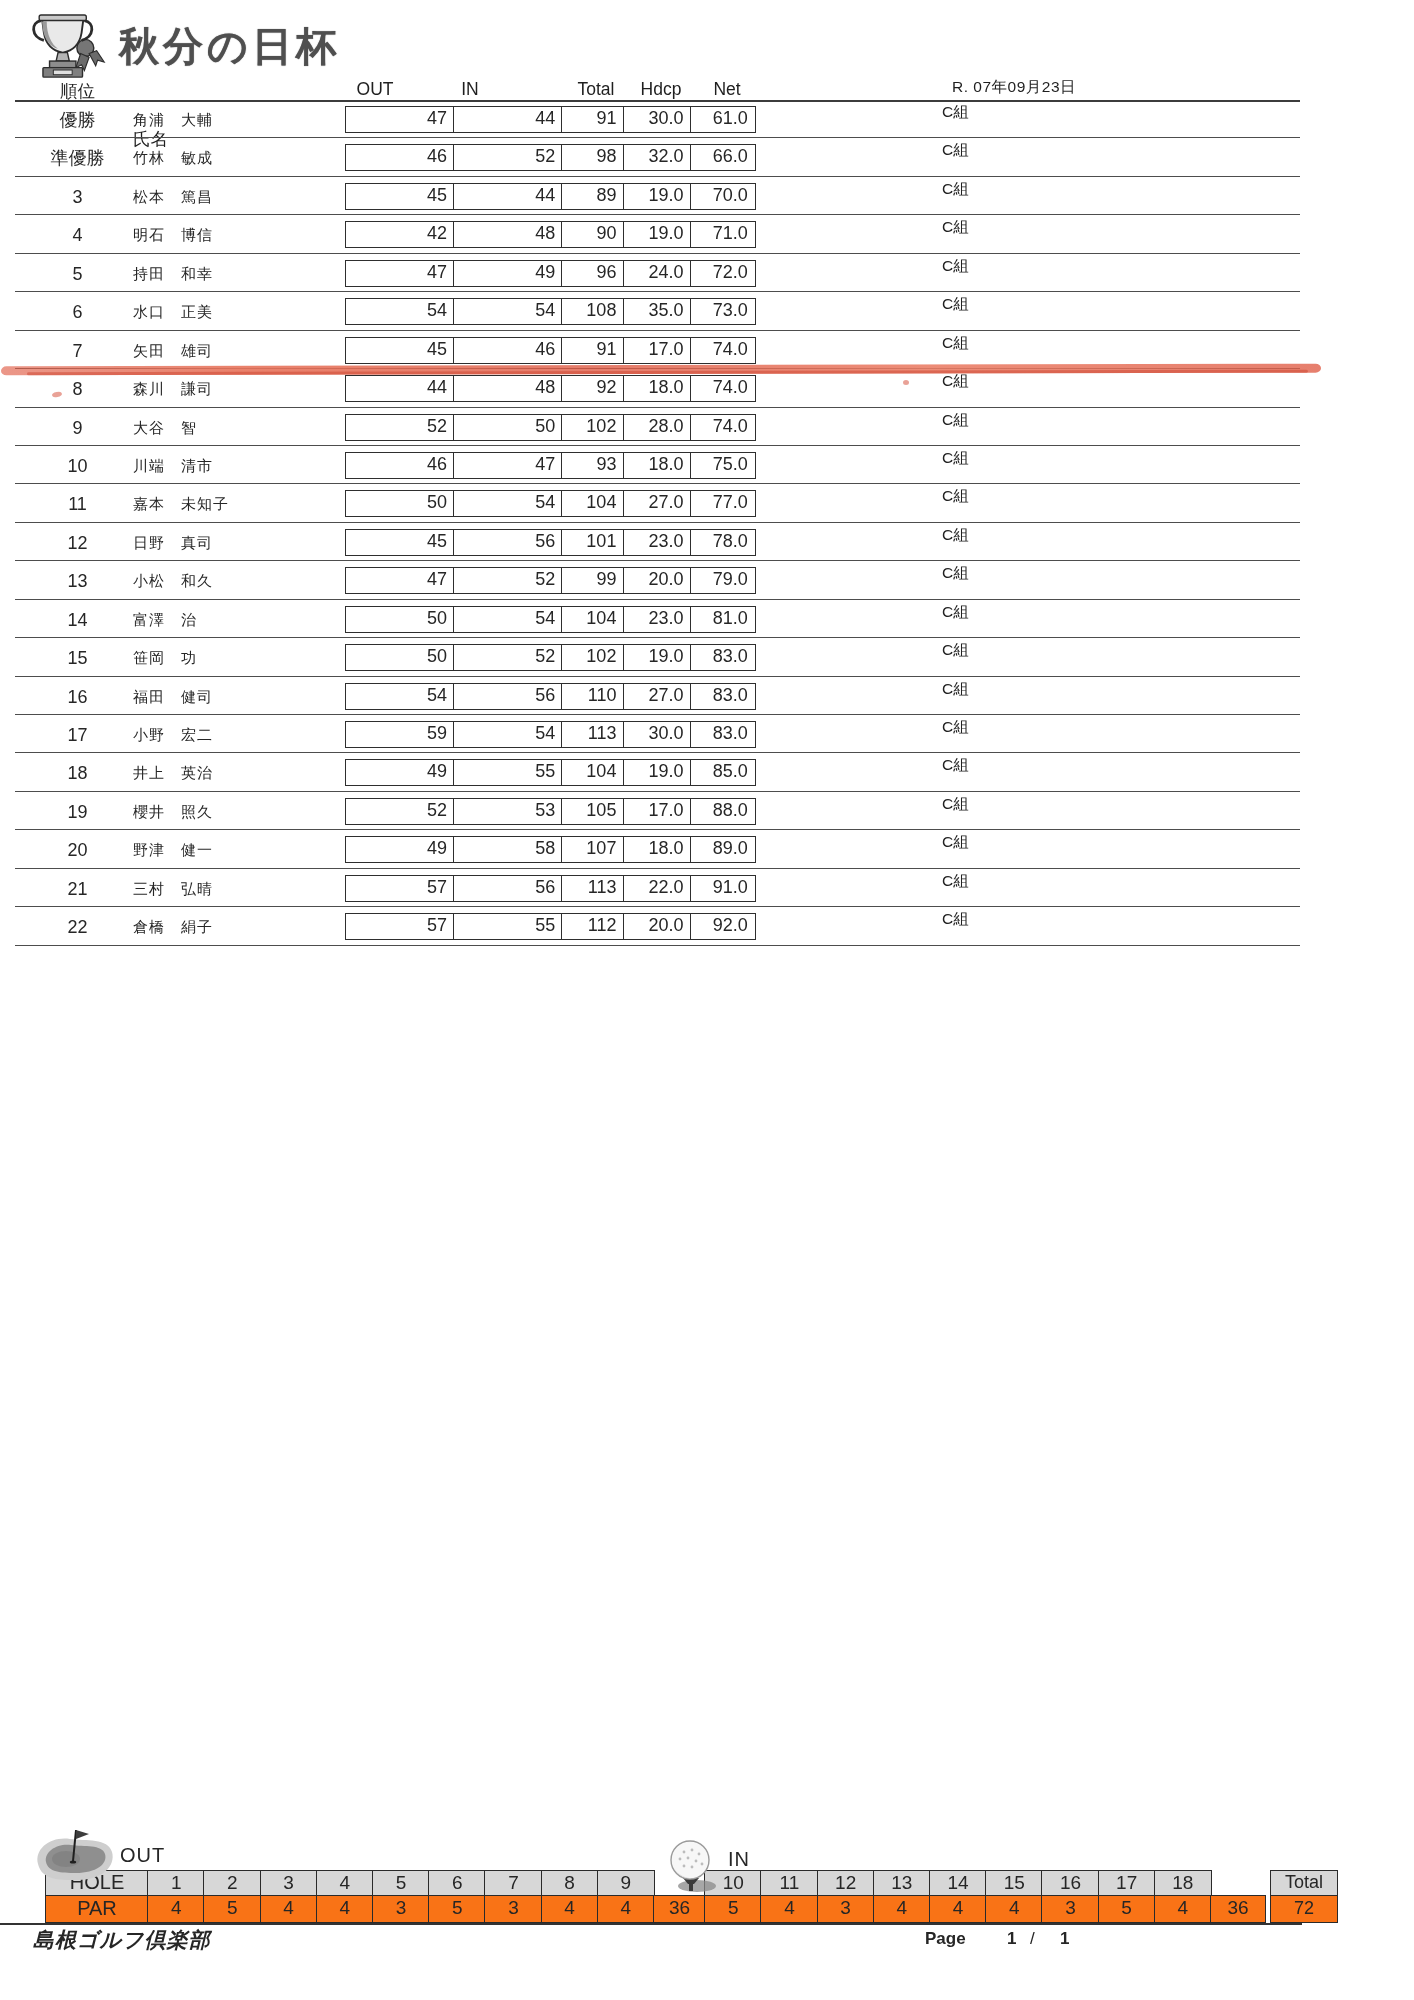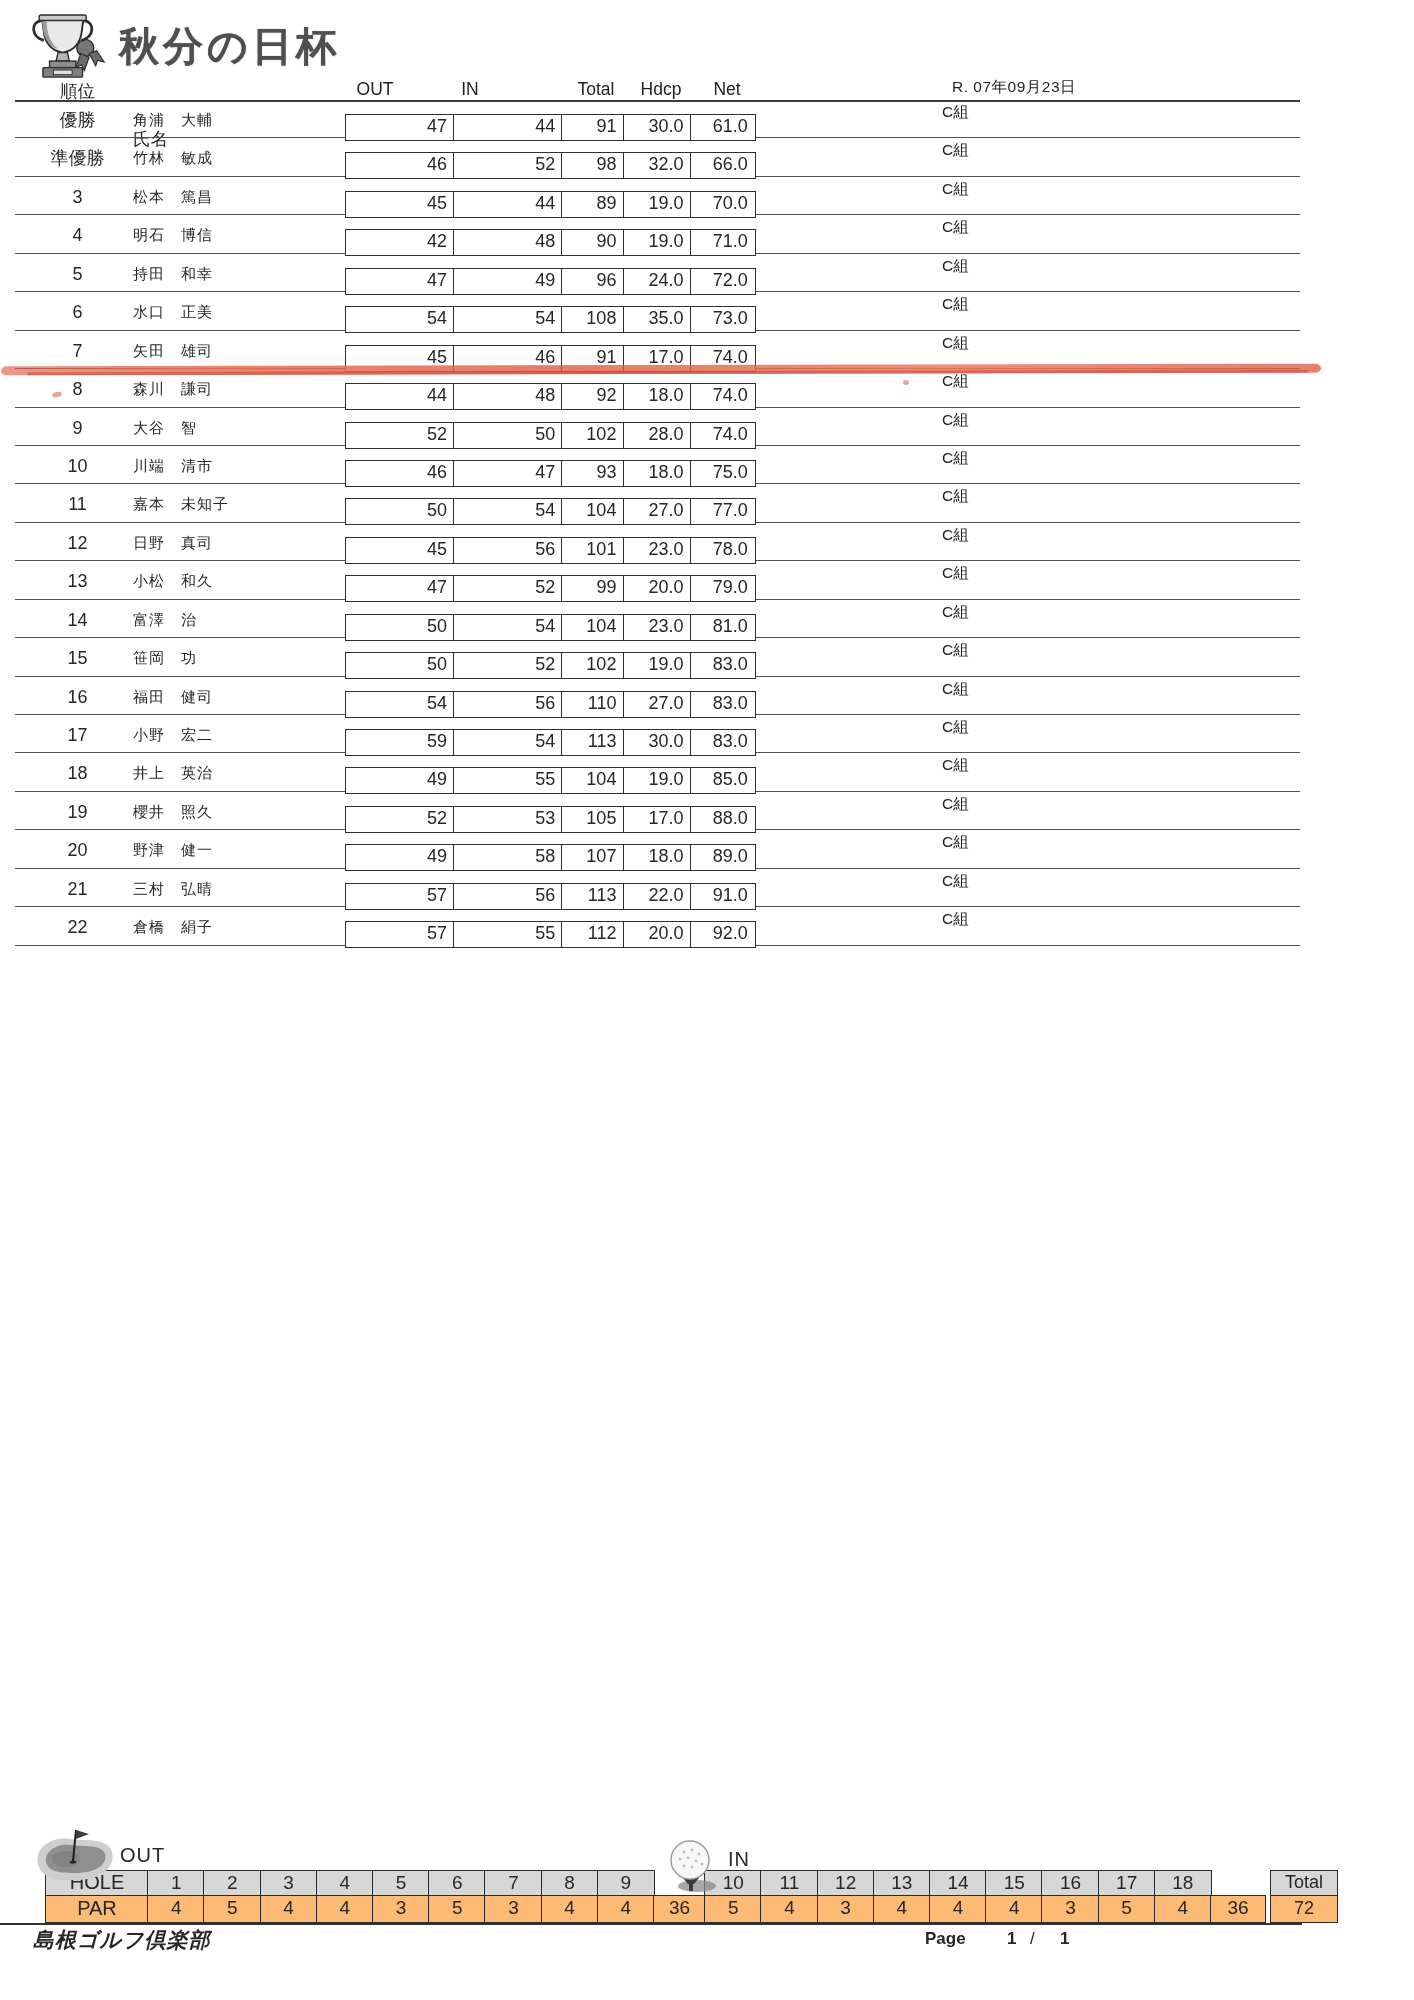--- a/index.html
+++ b/index.html
@@ -25,21 +25,21 @@
 
   
   .rows{position:absolute;top:76px;left:15px;width:1285px;}
   .rows{top:76px;} 
   .rows{top:100px;}
   .row{position:relative;height:37.45px;border-bottom:1.5px solid #4d4d4d;}
   .rk{position:absolute;left:15px;width:95px;top:7px;height:26px;line-height:26px;
       text-align:center;font-size:18px;}
   .nm{position:absolute;left:118px;top:7px;height:26px;line-height:26px;font-size:15px;letter-spacing:1px;}
   .gp{position:absolute;left:927px;width:120px;top:2px;font-size:15.5px;text-align:left;color:#222;}
-  .bx{position:absolute;left:330px;top:14px;height:14px;display:flex;}
+  .bx{position:absolute;left:330px;top:6px;height:14px;display:flex;}
   .c{box-sizing:border-box;height:27px;border:1.8px solid #2e2e2e;margin-left:-1.8px;background:#fff;
      line-height:23px;text-align:right;padding-right:7px;font-size:18px;}
   .bx .c:first-child{margin-left:0;}
   .w1{width:110px}.w2{width:63px}.w3{width:69px}.w4{width:66px}
 
   
   .hl{position:absolute;left:-14px;bottom:-6px;width:1320px;height:9px;z-index:3;pointer-events:none;
       background:linear-gradient(90deg,rgba(224,95,73,.65),rgba(231,116,92,.9) 18%,rgba(222,88,66,.78) 45%,
                  rgba(234,124,100,.88) 70%,rgba(224,95,73,.8));
       border-radius:6px/5px;transform:rotate(-.12deg);}
@@ -53,21 +53,21 @@
   .course{position:absolute;top:1826px;left:0;width:1414px;height:170px;}
   .lbl-out{position:absolute;left:120px;top:18px;font-size:20px;letter-spacing:1px;}
   .lbl-in{position:absolute;left:728px;top:22px;font-size:20px;letter-spacing:1px;}
   .green-icon{position:absolute;left:26px;top:0;z-index:4;}
   .ball-icon{position:absolute;left:662px;top:10px;z-index:4;}
   .holes,.pars{position:absolute;left:45px;display:flex;}
   .holes{top:44px;}
   .pars{top:69.2px;}
   .hc,.pc{box-sizing:border-box;border:1.8px solid #2a2a2a;margin-left:-1.8px;text-align:center;font-size:19px;}
   .hc{height:27px;line-height:23px;background:#d7d7d7;width:58px;}
-  .pc{height:28px;line-height:24px;background:#fdba74;width:58px;}
+  .pc{height:28px;line-height:24px;background:#f97316;width:58px;}
   .holes :first-child,.pars :first-child{margin-left:0;}
   .lab{width:104px !important;font-size:20px !important;}
   .spc{width:53px;border:none !important;background:transparent !important;margin-left:-1.8px;}
   .spc.i{width:56px;}
   .o36{width:53px;}
   .i36{width:56px;}
   .tcell{width:68px;margin-left:4px !important;font-size:18px;}
   .botline{position:absolute;left:0;top:97px;width:1302px;border-top:2px solid #333;}
 
   

